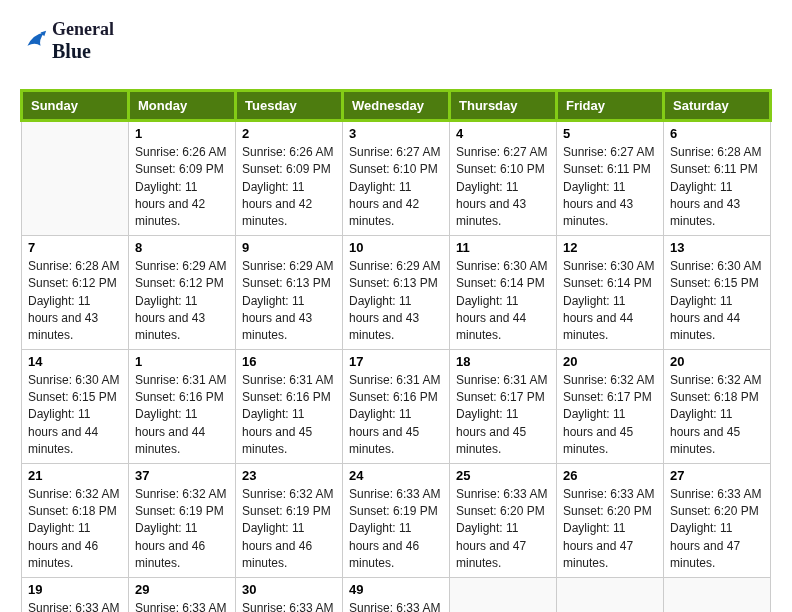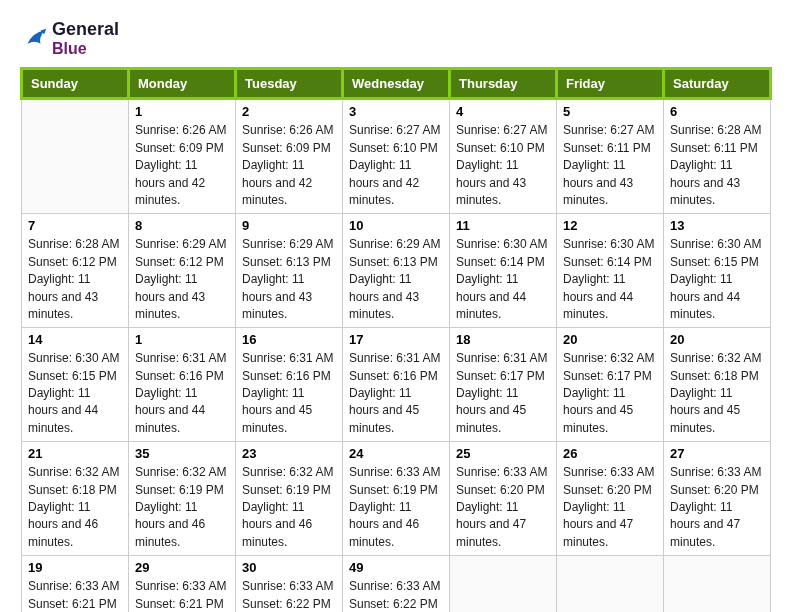--- a/index.html
+++ b/index.html
@@ -7,21 +7,22 @@
       font-family: Arial, sans-serif;
       background: #fff;
       width: 792px;
       min-height: 612px;
       padding: 20px;
     }
     .header {
       display: flex;
       justify-content: space-between;
       align-items: flex-end;
-      margin-bottom: 10px;
+      margin-bottom: 27px;
+      font-family: Liberation Serif, serif;
     }
     .logo {
       display: flex;
       align-items: center;
       gap: 4px;
     }
     .logo-bird {
       width: 28px;
       height: 28px;
     }
@@ -80,21 +81,21 @@
 <body>
 
 <div class="header">
   <div class="logo">
     <svg class="logo-bird" viewBox="0 0 30 30" xmlns="http://www.w3.org/2000/svg">
       <path d="M8 20 Q14 8 26 6 Q20 14 22 20 Q16 16 8 20Z" fill="#1565c0"></path>
       <path d="M22 6 L28 4 L26 10Z" fill="#1565c0"></path>
     </svg>
     <div>
       <div style="font-size:18px;font-weight:bold;color:#1a1a2e;line-height:1.1;">General</div>
-      <div style="font-size:16px;font-weight:bold;color:#701a75;line-height:1.1;">Blue</div>
+      <div style="font-size:20px;font-weight:bold;color:#0f172a;line-height:1.1;">Blue</div>
     </div>
   </div>
   <div class="title-block">
     <div class="month-title"></div>
     <div class="subtitle"></div>
   </div>
 </div>
 
 <table class="calendar">
   <thead>
@@ -195,21 +196,21 @@
           <span class="day-num">20</span>
           <div class="day-detail">Sunrise: 6:32 AM<br>Sunset: 6:18 PM<br>Daylight: 11 hours and 45 minutes.</div>
         </td>
       </tr>
       <tr>
         <td>
           <span class="day-num">21</span>
           <div class="day-detail">Sunrise: 6:32 AM<br>Sunset: 6:18 PM<br>Daylight: 11 hours and 46 minutes.</div>
         </td>
         <td>
-          <span class="day-num">35</span>
+          <span class="day-num">37</span>
           <div class="day-detail">Sunrise: 6:32 AM<br>Sunset: 6:19 PM<br>Daylight: 11 hours and 46 minutes.</div>
         </td>
         <td>
           <span class="day-num">23</span>
           <div class="day-detail">Sunrise: 6:32 AM<br>Sunset: 6:19 PM<br>Daylight: 11 hours and 46 minutes.</div>
         </td>
         <td>
           <span class="day-num">24</span>
           <div class="day-detail">Sunrise: 6:33 AM<br>Sunset: 6:19 PM<br>Daylight: 11 hours and 46 minutes.</div>
         </td>

